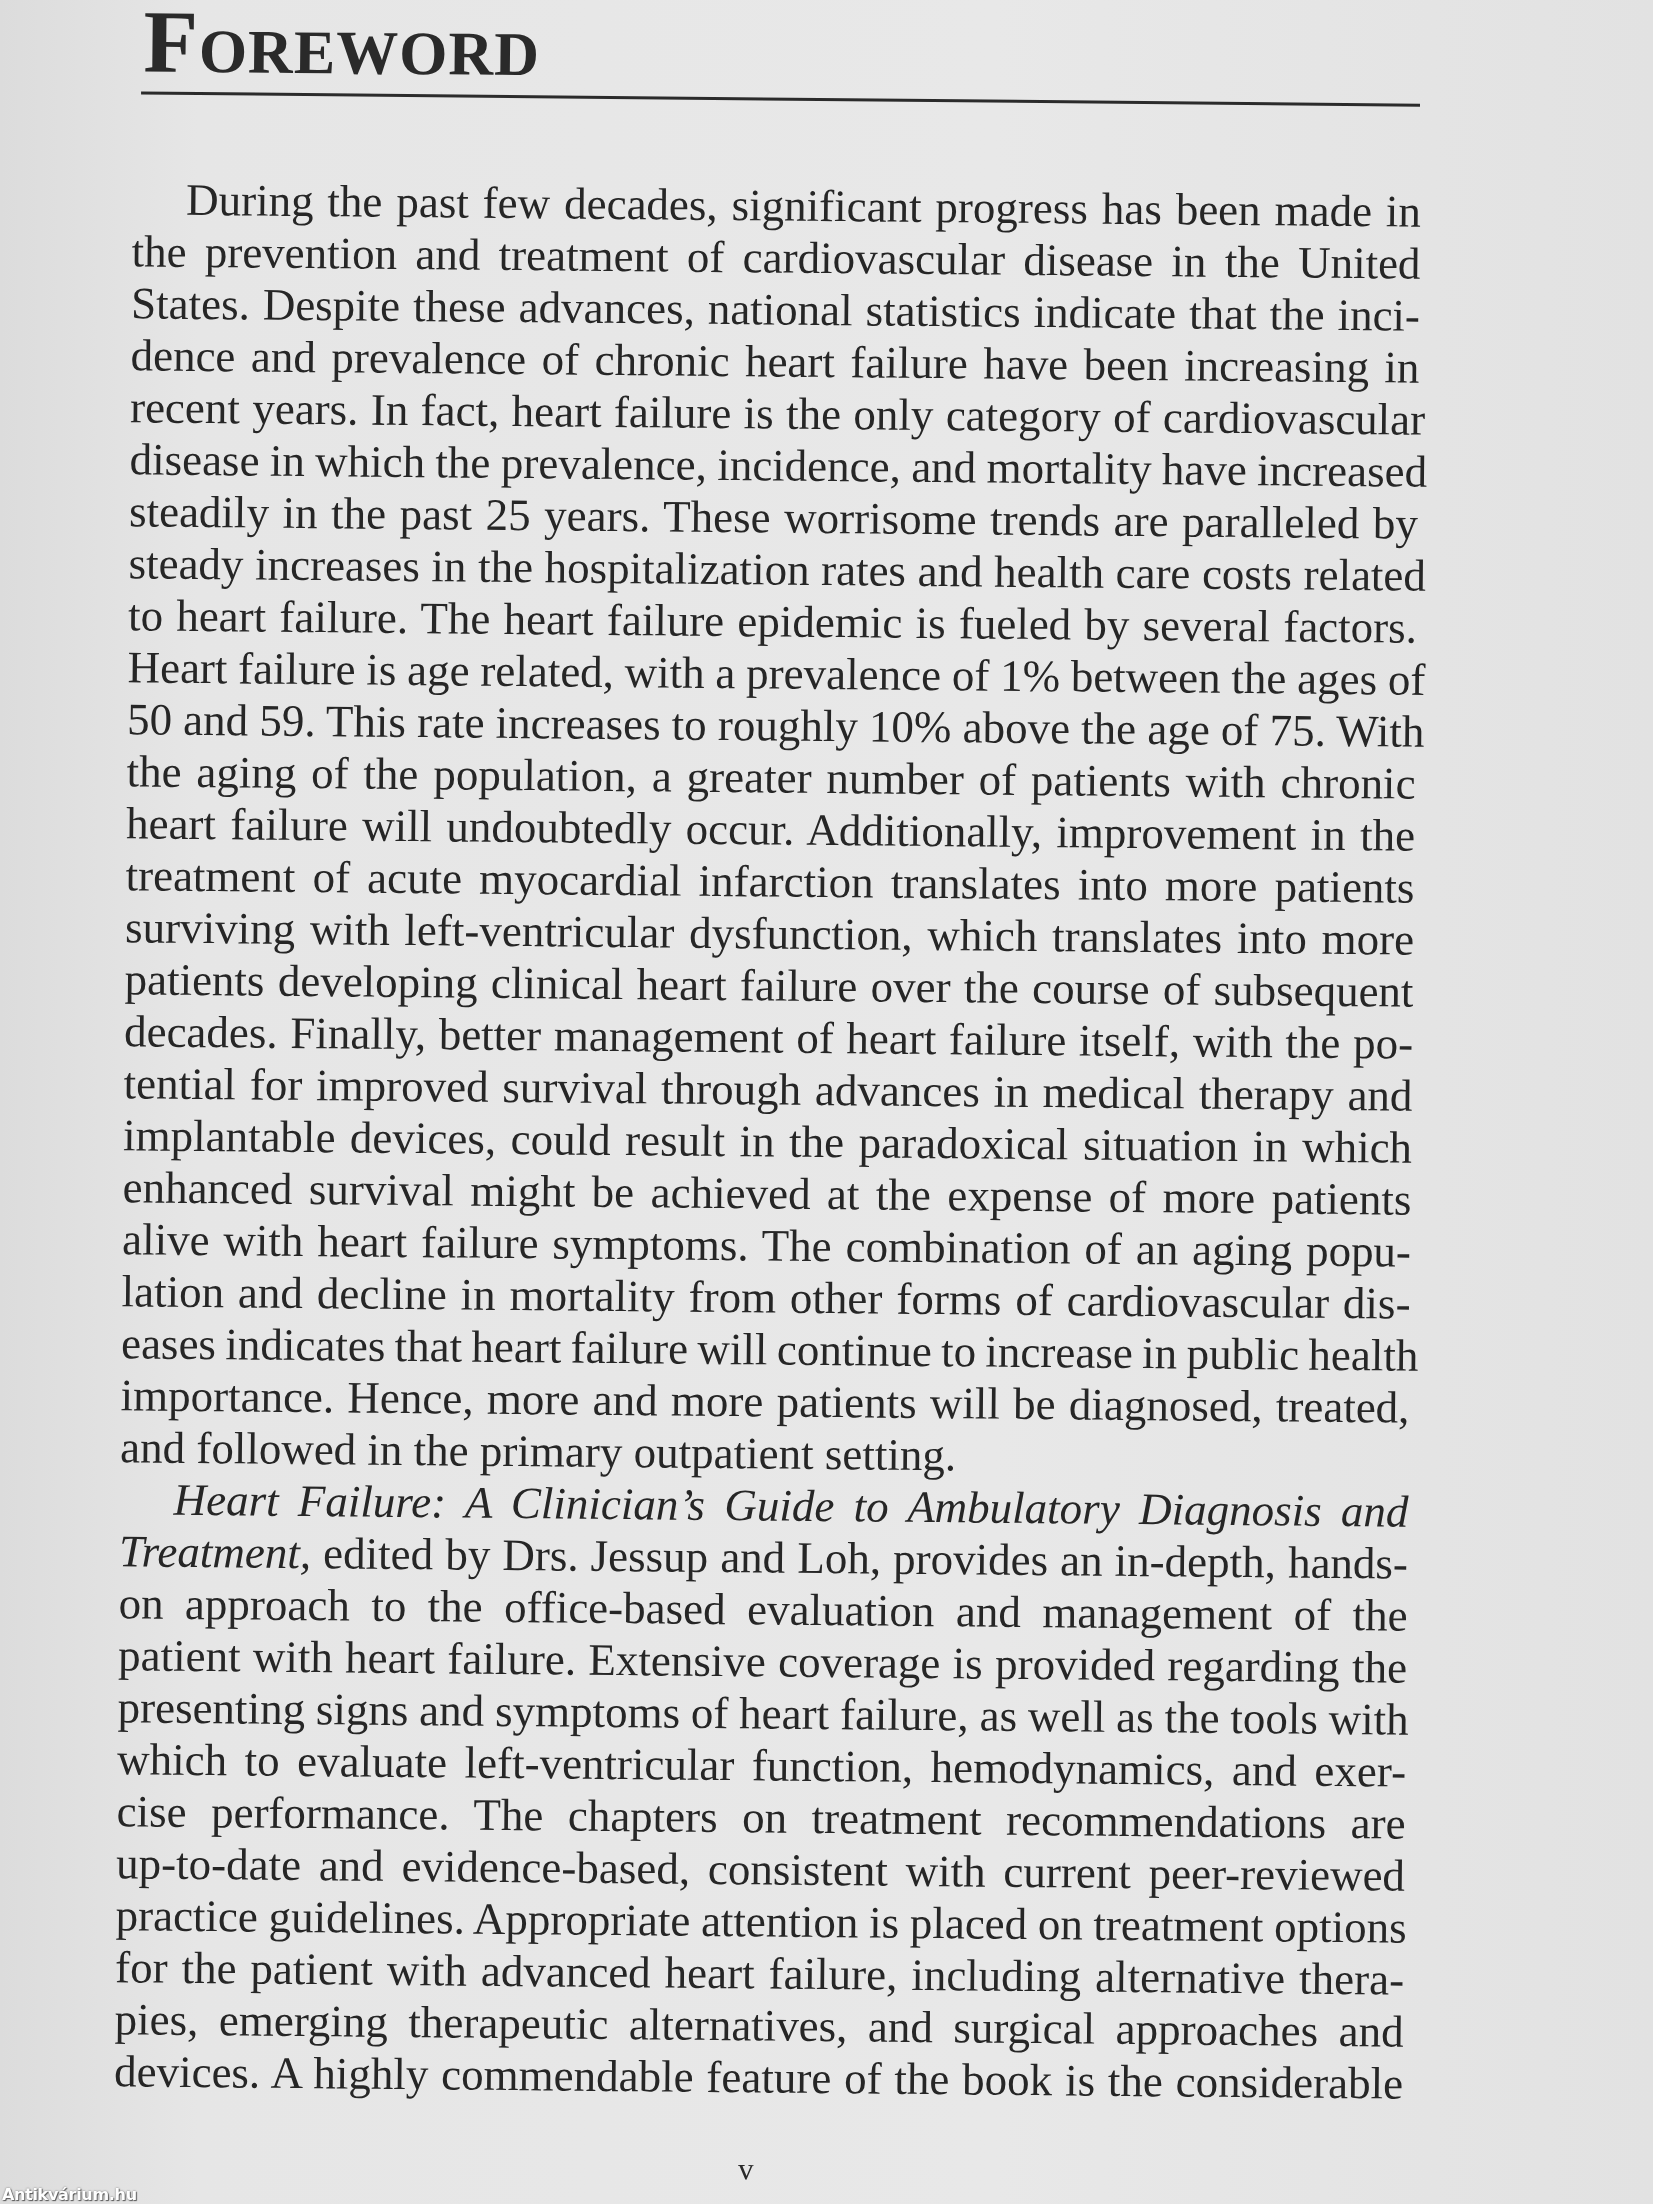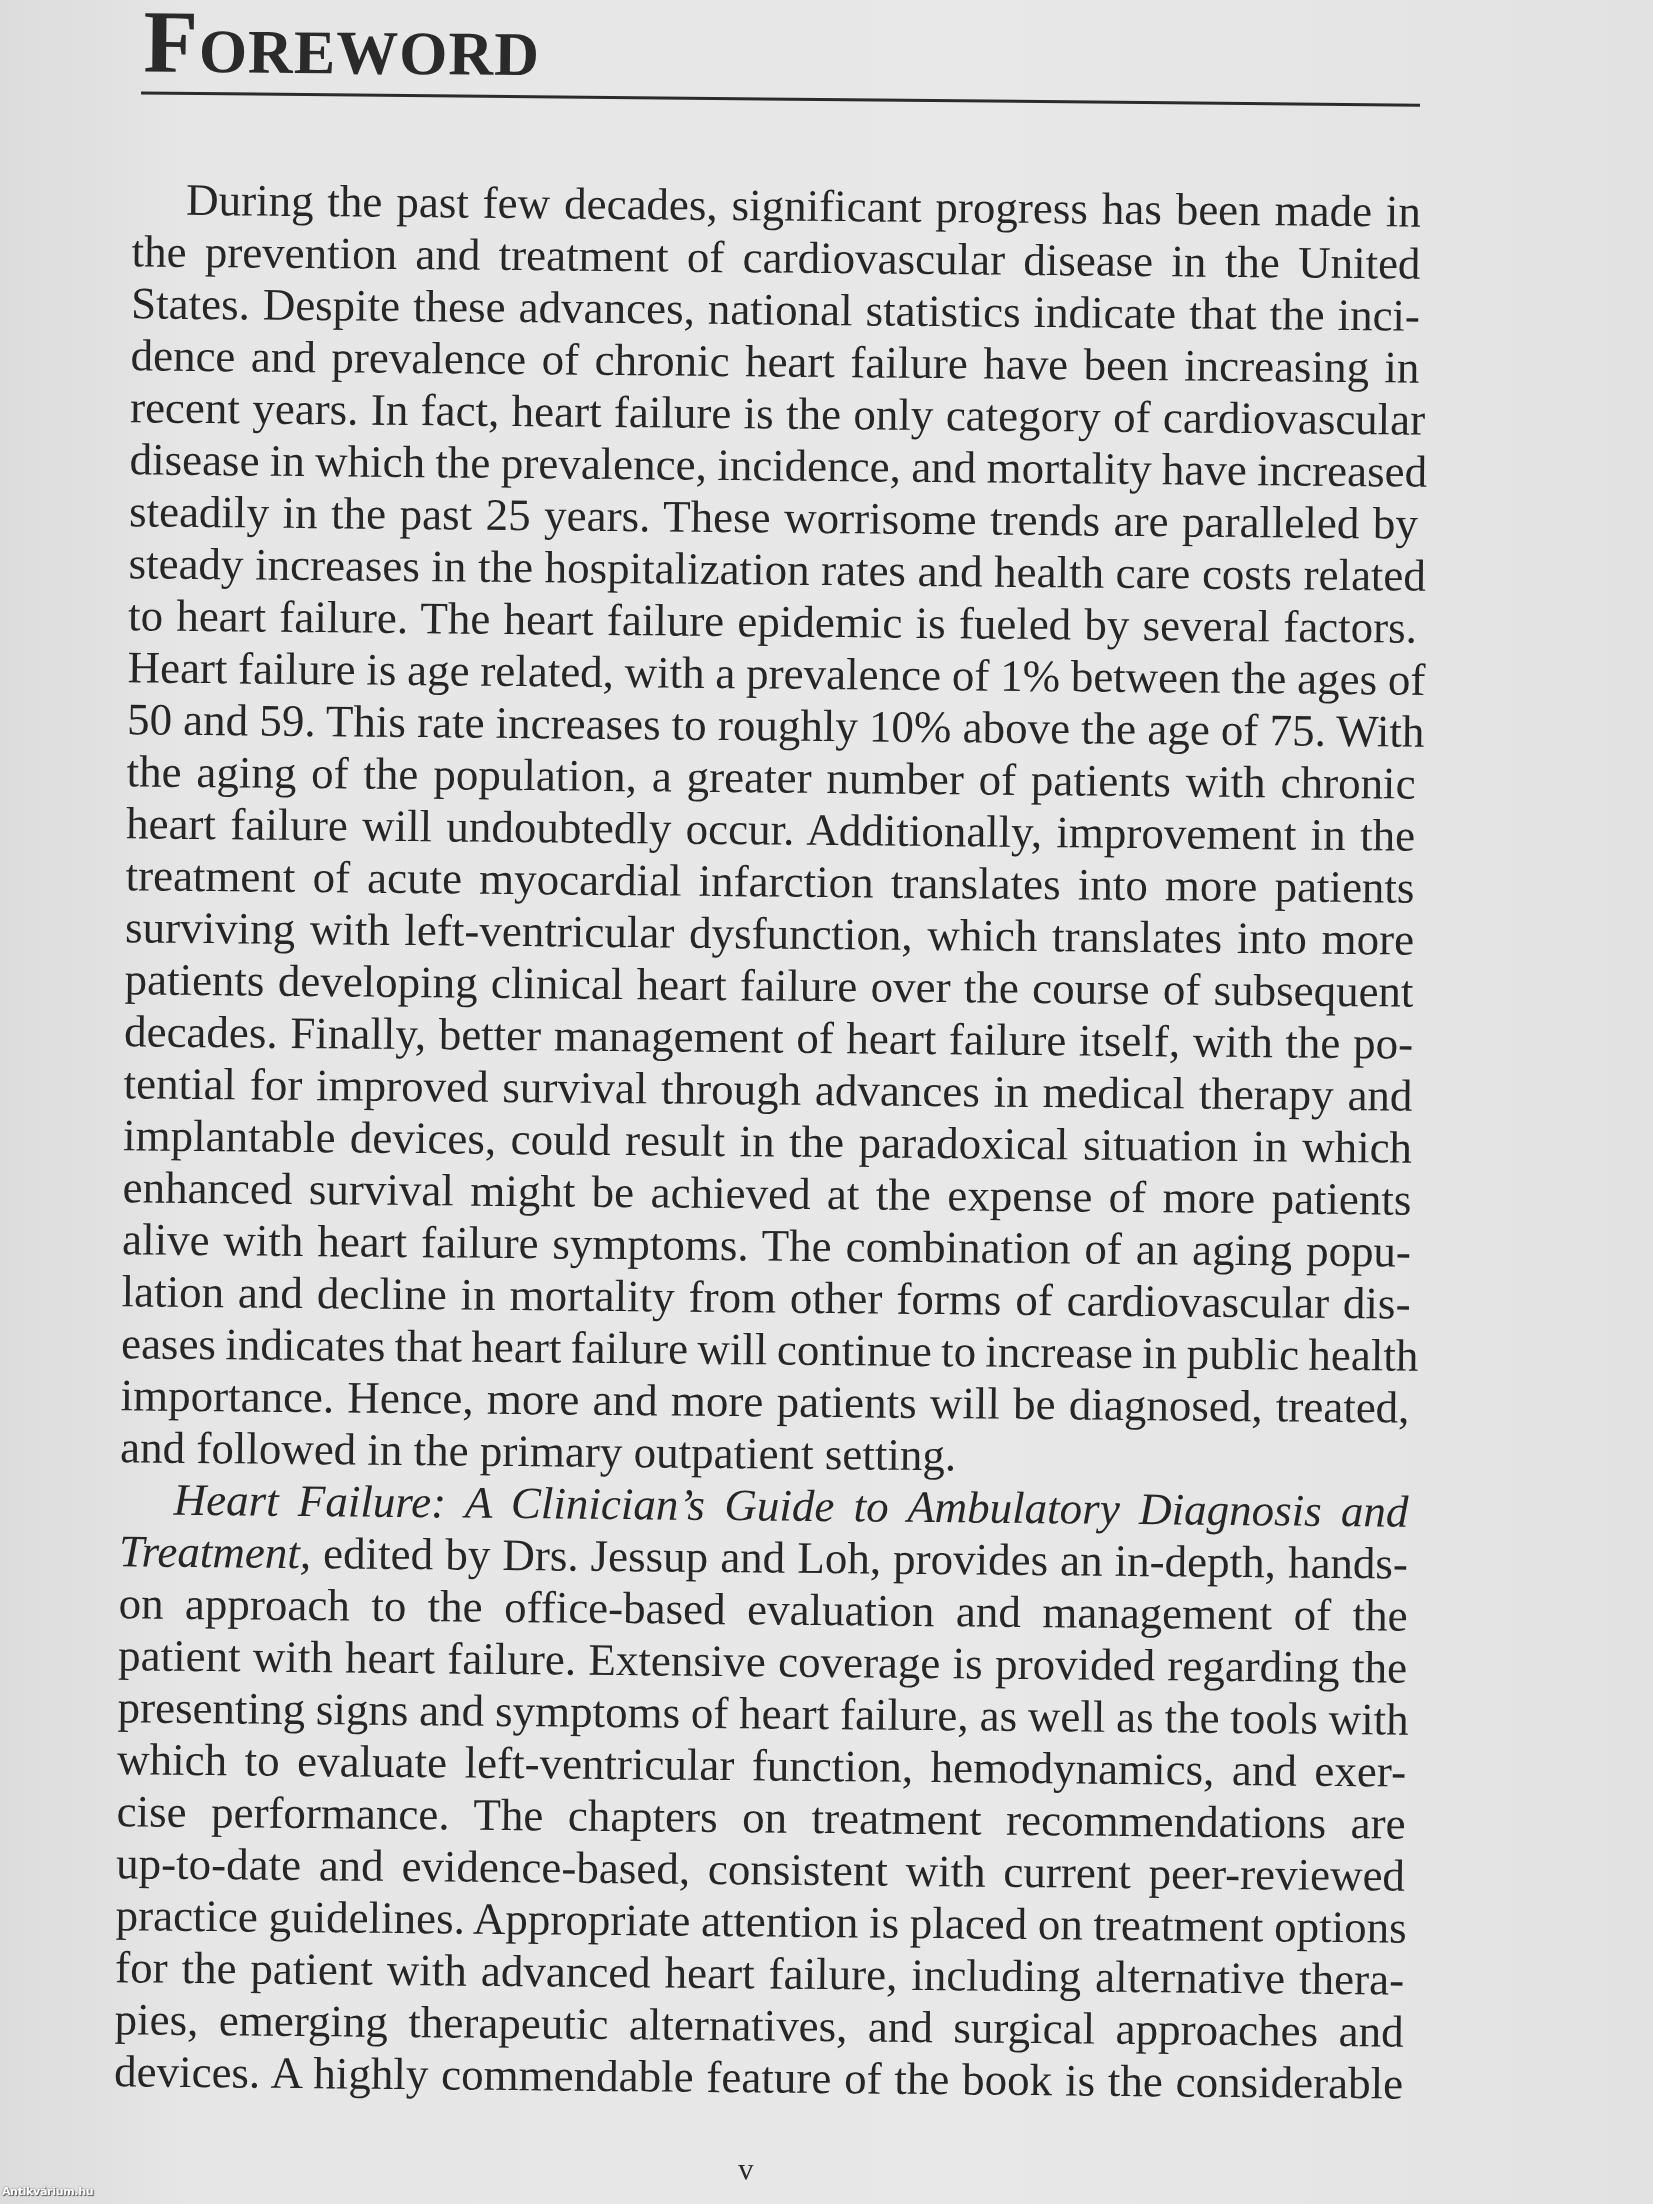--- a/index.html
+++ b/index.html
@@ -38,21 +38,21 @@
   .line.last { text-align-last: left; }
   .indent { padding-left: 54px; }
   .ital { font-style: italic; }
   .folio {
     position: absolute; left: 759px; top: 2152px;
     font-size: 31px; color: #2a2a2a;
   }
   .watermark {
     position: absolute; left: 1.9px; top: 2185px;
     font-family: "DejaVu Sans", sans-serif; font-weight: bold;
-    font-size: 11px; color: #ffffff;
+    font-size: 16px; color: #ffffff;
     text-shadow: 0 0 1.9px #6a6a6a, 1px 1px 1px #555;
     letter-spacing: -0.3px;
   }
 </style>
 </head>
 <body>
 
 <div class="page">
   <h1 class="heading">Foreword</h1>
   <div class="heading-rule"></div>

